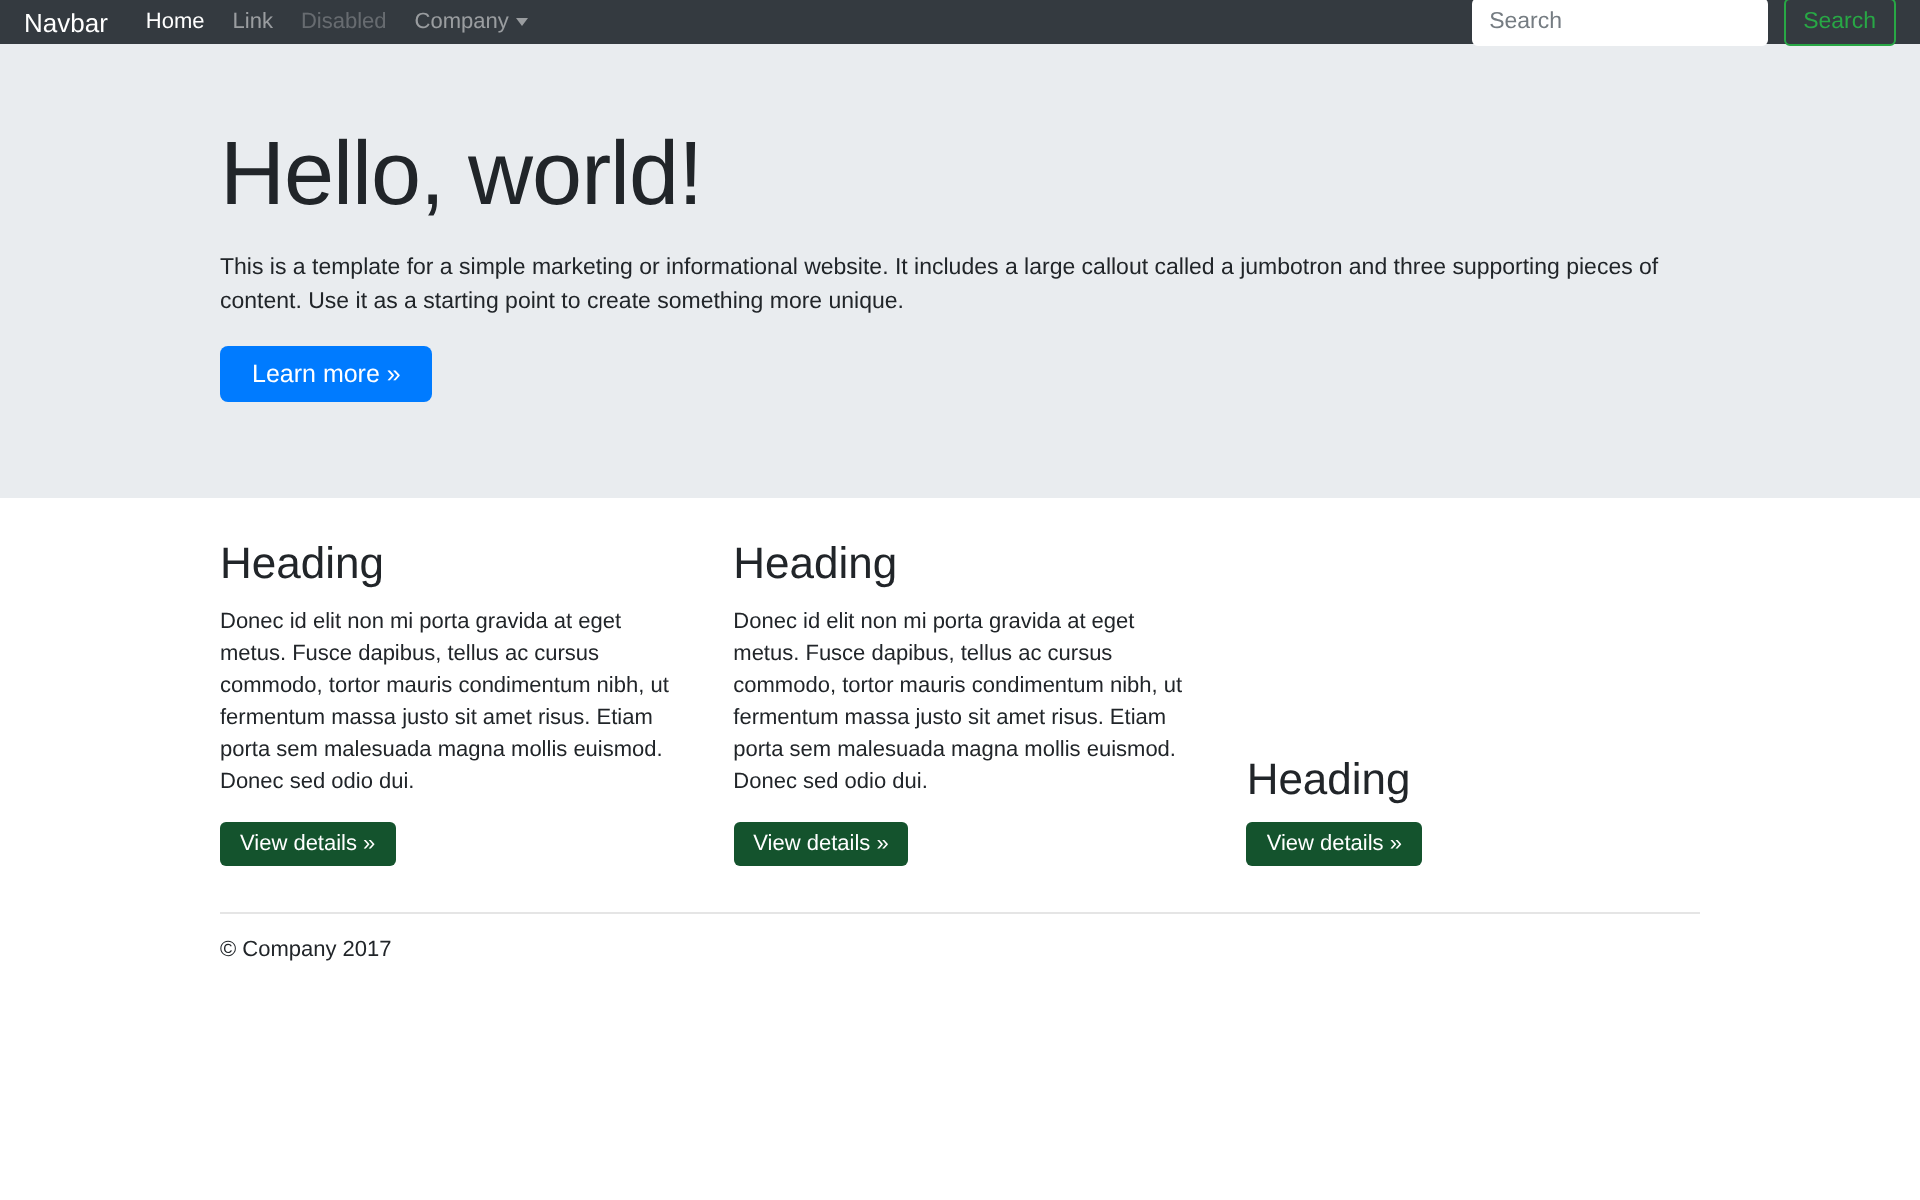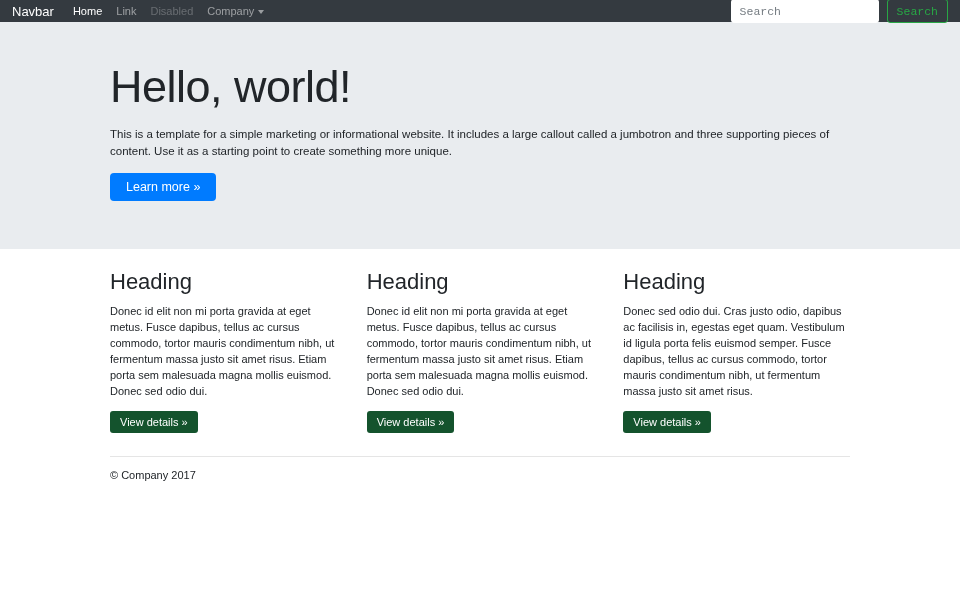--- a/index.html
+++ b/index.html
@@ -46,21 +46,20 @@
     vertical-align: middle;
     width: 0; height: 0;
     border-left: 3.5px solid transparent;
     border-right: 3.5px solid transparent;
     border-top: 4px solid rgba(255,255,255,0.5);
   }
   .search-form {
     margin-left: auto;
     display: flex;
     align-items: flex-start;
-    font-family: Liberation Mono, monospace;
   }
   .search-input {
     width: 148px;
     height: 24px;
     border: 1px solid #ffffff;
     border-radius: 3px;
     padding: 0 8px;
     font-size: 11.5px;
     font-family: inherit;
     color: #495057;
@@ -197,21 +196,20 @@
       <p class="col-body">Donec id elit non mi porta gravida at eget metus. Fusce dapibus, tellus ac cursus commodo, tortor mauris condimentum nibh, ut fermentum massa justo sit amet risus. Etiam porta sem malesuada magna mollis euismod. Donec sed odio dui.</p>
       <button class="btn-secondary">View details »</button>
     </div>
     <div class="col">
       <h2 class="col-heading">Heading</h2>
       <p class="col-body">Donec id elit non mi porta gravida at eget metus. Fusce dapibus, tellus ac cursus commodo, tortor mauris condimentum nibh, ut fermentum massa justo sit amet risus. Etiam porta sem malesuada magna mollis euismod. Donec sed odio dui.</p>
       <button class="btn-secondary">View details »</button>
     </div>
     <div class="col">
       <h2 class="col-heading">Heading</h2>
-      <p class="col-body">Donec sed odio dui. Cras justo odio, dapibus ac facilisis in, egestas eget quam. Vestibulum id ligula porta felis euismod semper. Fusce dapibus, tellus ac cursus commodo, tortor mauris condimentum nibh, ut fermentum massa justo sit amet risus.</p>
       <button class="btn-secondary">View details »</button>
     </div>
   </div>
   <hr class="divider">
   <footer>
     <p class="footer-text">© Company 2017</p>
   </footer>
 </main>
 
 </body></html>

